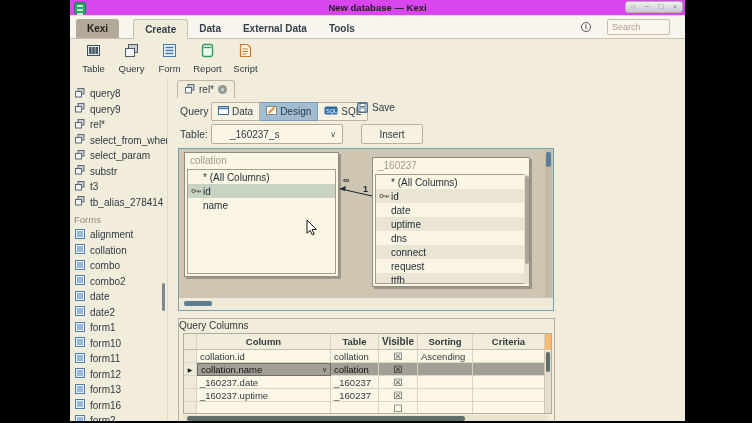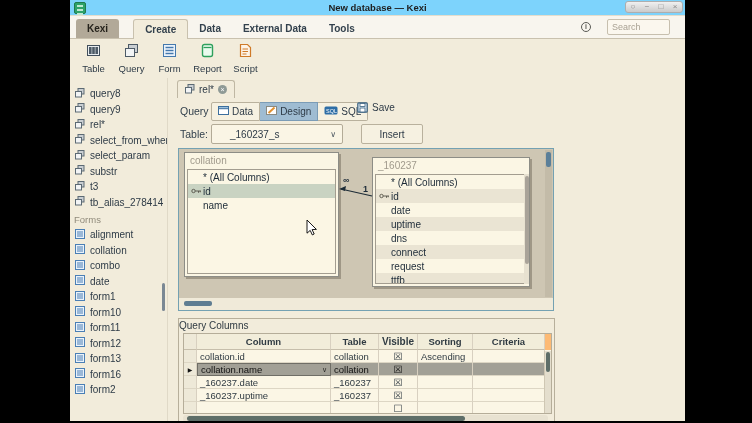--- a/index.html
+++ b/index.html
@@ -1,21 +1,21 @@
 <!DOCTYPE html>
 <html><head>
 <meta charset="utf-8">
 <style>
   * { box-sizing: border-box; margin: 0; padding: 0; }
   html,body { width:752px; height:423px; }
   body { background:#000; position:relative; font-family:"Liberation Sans",sans-serif; color:#2f3a42; overflow:hidden; }
   .window { position:absolute; left:70px; top:0; width:615px; height:421px; background:#f2ecdb; overflow:hidden; }
 
   
-  .titlebar { position:relative; height:16px; background:#7dd3fc; border-bottom:1px solid #e4ddcd; }
+  .titlebar { position:relative; height:16px; background:#d946ef; border-bottom:1px solid #e4ddcd; }
   .app-icon { position:absolute; left:4px; top:2px; width:12px; height:12px; background:#2ea36a; border:1px solid #1f7a4e; border-radius:2px; }
   .app-icon i { display:block; height:2px; background:#bfe9d2; margin:2px 2px 0 2px; }
   .win-title { position:absolute; left:0; right:0; top:2px; text-align:center; font-size:9.5px; font-weight:bold; color:#1e1e1e; }
   .win-controls { position:absolute; right:2px; top:1px; width:58px; height:12px; background:linear-gradient(#f0f0f0,#cbcbcb); border:1px solid #aeaeae; border-radius:3px; display:flex; }
   .win-controls span { flex:1; font-size:8px; line-height:10px; text-align:center; color:#8a8a8a; cursor:default; }
 
   
   .ribbon { position:relative; height:23px; background:#f8f5ee; border-bottom:1px solid #c9c1ae; display:flex; align-items:flex-end; }
   .rtab { height:19px; line-height:19px; padding:0 11px; font-size:10px; font-weight:bold; color:#33414d; border-radius:3px 3px 0 0; }
   .rtab.menu { background:#b2a998; color:#26231c; margin-left:6px; margin-right:14px; }
@@ -279,21 +279,39 @@
             </svg></span>
           <span>combo</span>
         </li>
         <li class="side-item">
           <span><svg width="10" height="10">
               <rect x="0.5" y="0.5" width="9" height="9" fill="#eaf2fa" stroke="#4a7fb5"></rect>
               <line x1="2" y1="3" x2="8" y2="3" stroke="#4a7fb5"></line>
               <line x1="2" y1="5" x2="8" y2="5" stroke="#4a7fb5"></line>
               <line x1="2" y1="7" x2="8" y2="7" stroke="#4a7fb5"></line>
             </svg></span>
+          <span>combo2</span>
+        </li>
+        <li class="side-item">
+          <span><svg width="10" height="10">
+              <rect x="0.5" y="0.5" width="9" height="9" fill="#eaf2fa" stroke="#4a7fb5"></rect>
+              <line x1="2" y1="3" x2="8" y2="3" stroke="#4a7fb5"></line>
+              <line x1="2" y1="5" x2="8" y2="5" stroke="#4a7fb5"></line>
+              <line x1="2" y1="7" x2="8" y2="7" stroke="#4a7fb5"></line>
+            </svg></span>
           <span>date</span>
+        </li>
+        <li class="side-item">
+          <span><svg width="10" height="10">
+              <rect x="0.5" y="0.5" width="9" height="9" fill="#eaf2fa" stroke="#4a7fb5"></rect>
+              <line x1="2" y1="3" x2="8" y2="3" stroke="#4a7fb5"></line>
+              <line x1="2" y1="5" x2="8" y2="5" stroke="#4a7fb5"></line>
+              <line x1="2" y1="7" x2="8" y2="7" stroke="#4a7fb5"></line>
+            </svg></span>
+          <span>date2</span>
         </li>
         <li class="side-item">
           <span><svg width="10" height="10">
               <rect x="0.5" y="0.5" width="9" height="9" fill="#eaf2fa" stroke="#4a7fb5"></rect>
               <line x1="2" y1="3" x2="8" y2="3" stroke="#4a7fb5"></line>
               <line x1="2" y1="5" x2="8" y2="5" stroke="#4a7fb5"></line>
               <line x1="2" y1="7" x2="8" y2="7" stroke="#4a7fb5"></line>
             </svg></span>
           <span>form1</span>
         </li>

